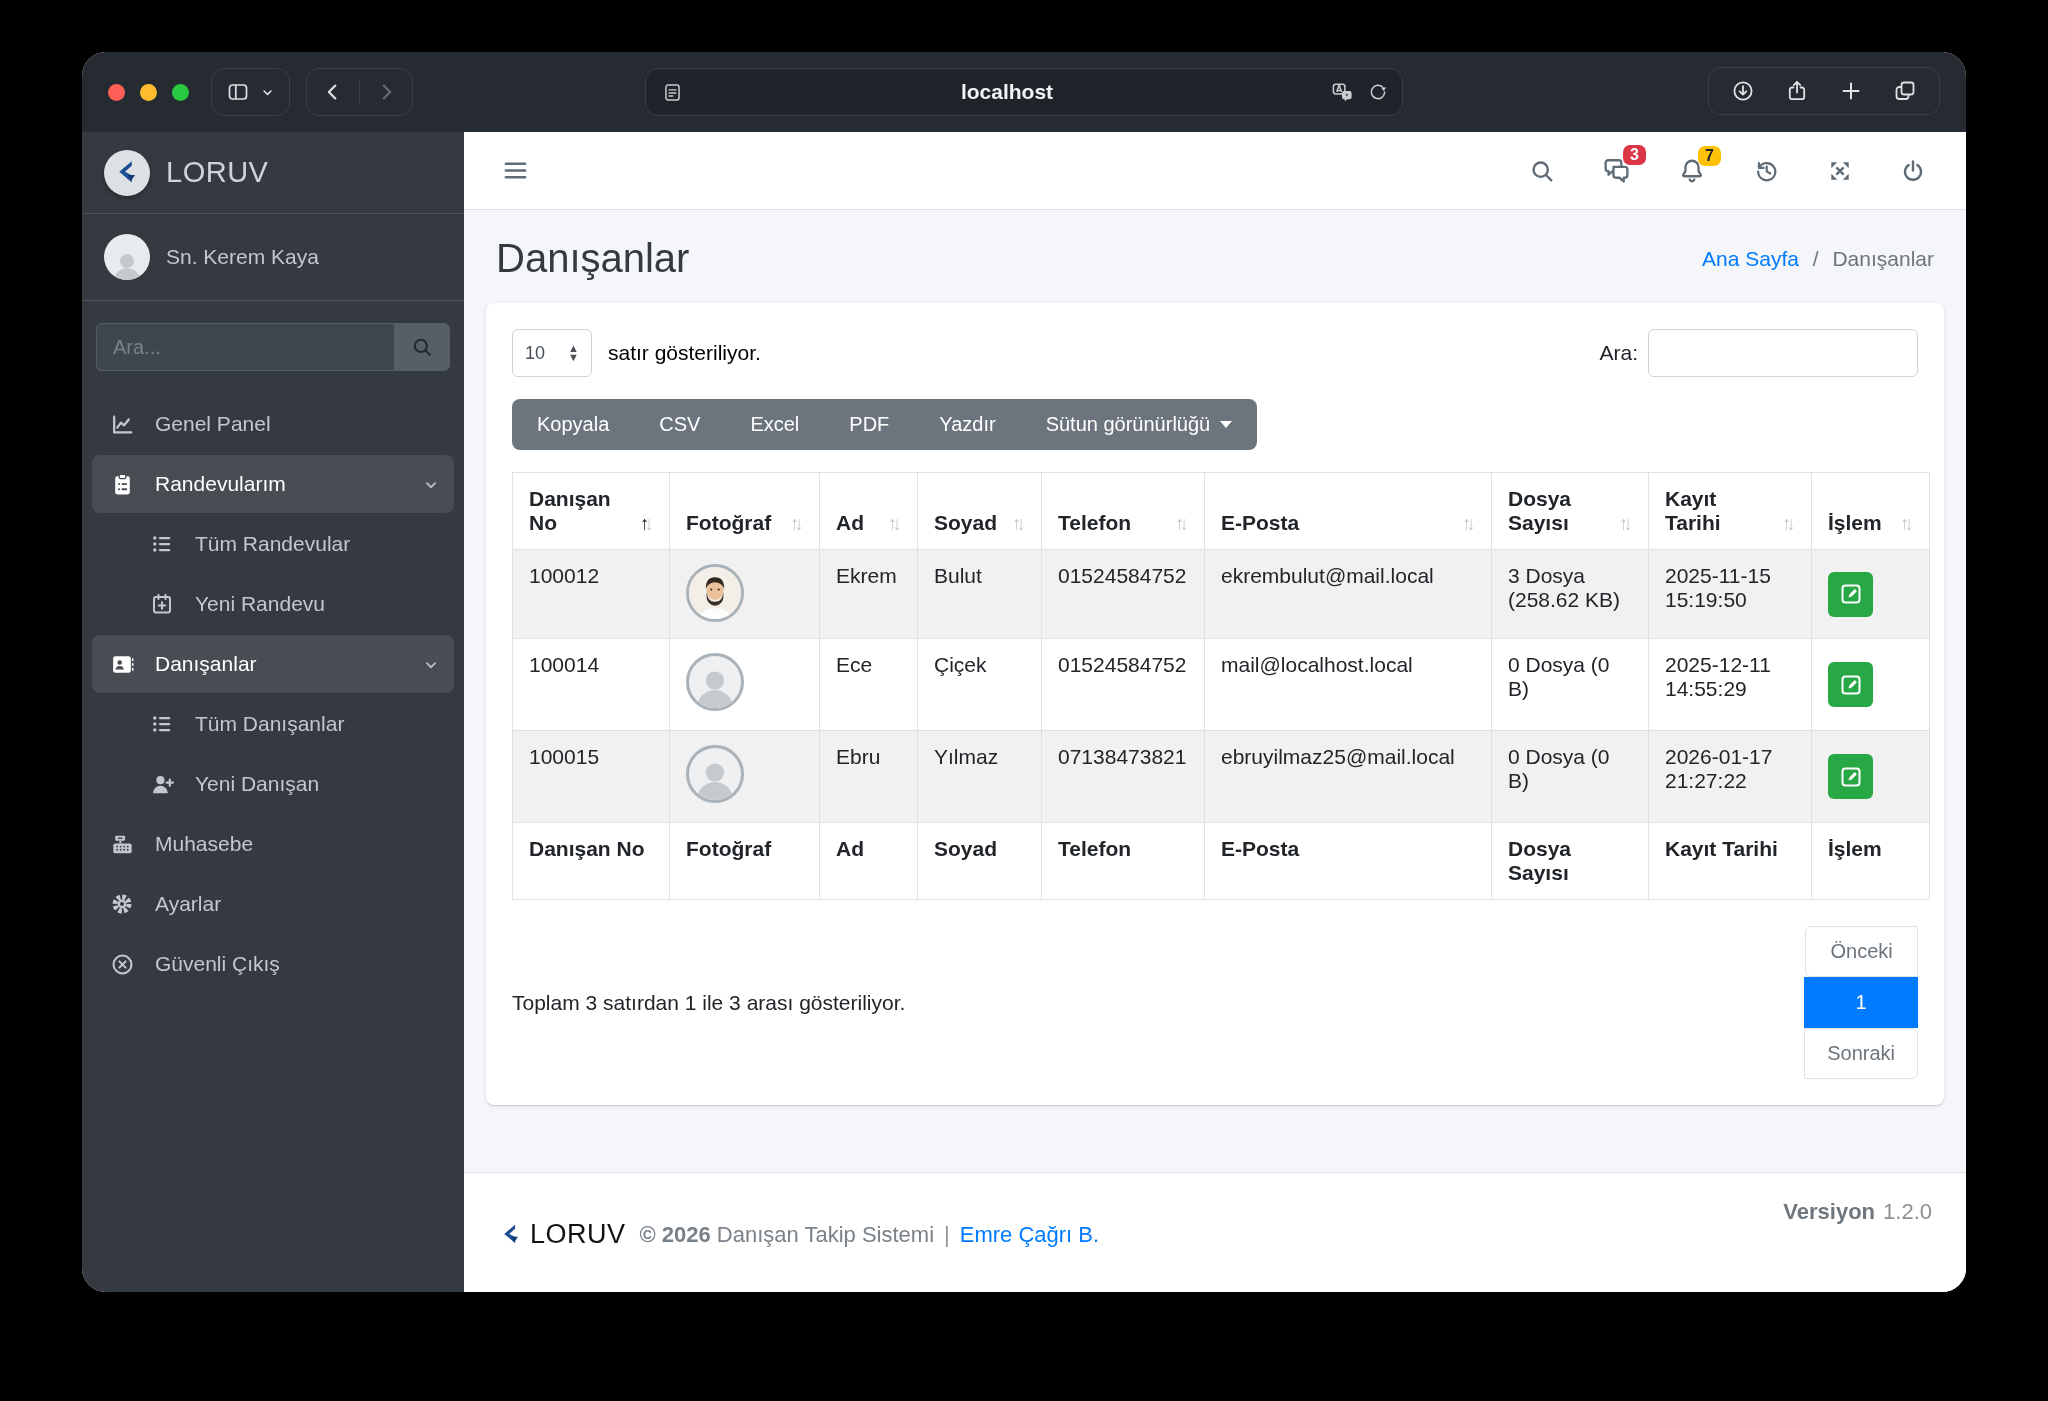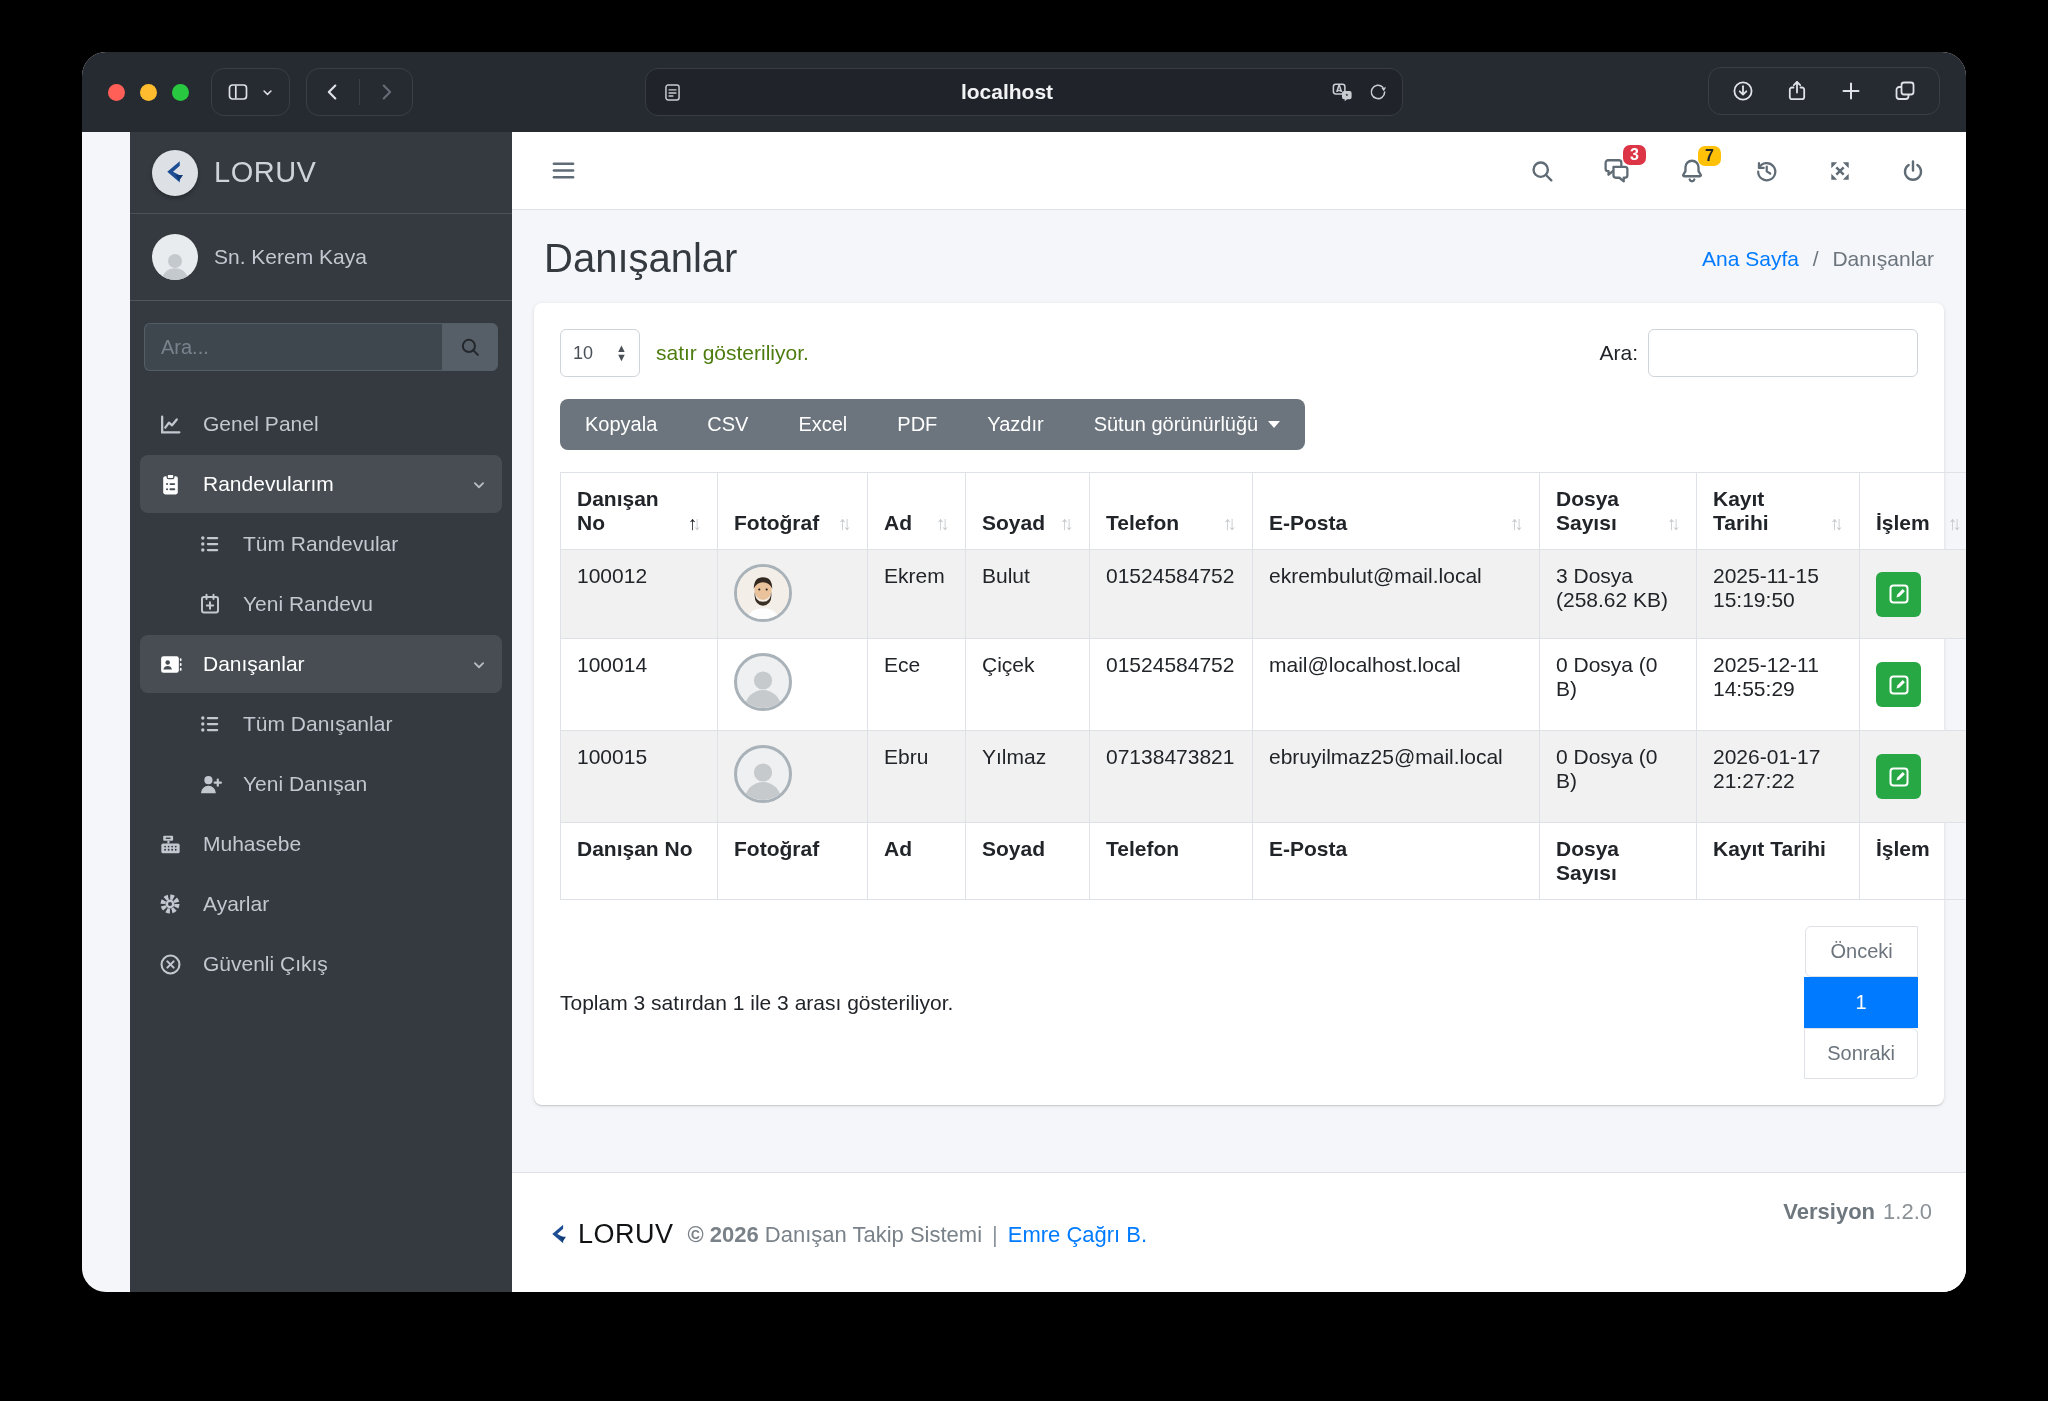--- a/index.html
+++ b/index.html
@@ -24,21 +24,21 @@
   .urlbar { position:absolute; left:50%; transform:translateX(-50%); width:758px; height:48px;
     background:#20242a; border:1px solid #383d45; border-radius:13px; display:flex; align-items:center;
     padding:0 14px 0 16px; color:#c9cdd2; }
   .url-text { flex:1; text-align:center; color:#f2f3f5; font-size:21px; }
   .url-right { display:flex; align-items:center; gap:14px; }
   .right-tools { position:absolute; right:26px; top:15px; padding:0 22px; gap:30px; }
 
   .icon { display:inline-block; vertical-align:middle; }
 
   
-  .app { flex:1; display:flex; min-height:0;margin-left:48px; }
+  .app { flex:1; display:flex; min-height:0; }
 
   
   .sidebar { flex:0 0 363px; background:#343a40; color:#c2c7d0; display:flex; flex-direction:column; }
   .brand { flex:0 0 82px; display:flex; align-items:center; gap:16px; padding:0 22px; border-bottom:1px solid rgba(255,255,255,.12); }
   .brand-logo { width:46px; height:46px; border-radius:50%; background:#dde1e6; display:flex; align-items:center; justify-content:center; box-shadow:0 2px 4px rgba(0,0,0,.3); }
   .brand-text { font-size:29px; color:#ced3da; letter-spacing:.5px; }
   .user-panel { display:flex; align-items:center; gap:16px; padding:20px 22px; border-bottom:1px solid #4f575e; }
   .avatar { width:46px; height:46px; border-radius:50%; background:#e9ecef; display:flex; align-items:flex-end; justify-content:center; overflow:hidden; color:#c3c9cd; }
   .user-name { font-size:21px; color:#c2c7d0; }
   .sidebar-search { display:flex; margin:22px 14px 12px; }
@@ -68,21 +68,21 @@
   .page-head { display:flex; justify-content:space-between; align-items:center; margin:26px 10px 22px; }
   .page-title { font-size:40px; font-weight:500; color:#343a40; }
   .breadcrumb { font-size:21px; color:#6c757d; }
   .breadcrumb a { color:#007bff; text-decoration:none; }
   .breadcrumb .sep { margin:0 8px; }
 
   .card { background:#fff; border-radius:8px; box-shadow:0 1px 1px rgba(0,0,0,.12), 0 1px 4px rgba(0,0,0,.1); padding:26px; }
   .controls { display:flex; align-items:center; }
   .length-select { width:80px; height:48px; border:1px solid #ced4da; border-radius:6px; display:flex; align-items:center; justify-content:space-between; padding:0 12px; font-size:18px; color:#495057;gap:8px; }
   .stepper { display:flex; flex-direction:column; font-size:11px; line-height:9px; color:#4a5056; letter-spacing:0; }
-  .length-label { margin-left:16px; font-size:21px; color:#4d7c0f; }
+  .length-label { margin-left:16px; font-size:21px; color:#000000; }
   .table-search { margin-left:auto; display:flex; align-items:center; gap:10px; font-size:21px; color:#212529; }
   .table-search input { width:270px; height:48px; border:1px solid #ced4da; border-radius:6px; padding:0 12px; font-size:20px; font-family:inherit; outline:none; }
 
   .btn-bar { margin-top:22px; display:inline-flex; background:#6c757d; border-radius:8px; overflow:hidden; }
   .btn-bar button { background:transparent; border:none; color:#fff; font-size:20px; font-family:inherit; padding:14px 25px; display:flex; align-items:center; gap:10px; }
   .caret { width:0; height:0; border-left:6px solid transparent; border-right:6px solid transparent; border-top:7px solid #fff; display:inline-block; }
 
   table.dt { margin-top:22px; width:100%; border-collapse:collapse; table-layout:fixed; font-size:21px; color:#212529; }
   .dt th, .dt td { border:1px solid #dee2e6; padding:14px 16px; text-align:left; }
   .dt thead th { vertical-align:bottom; font-weight:bold; }

